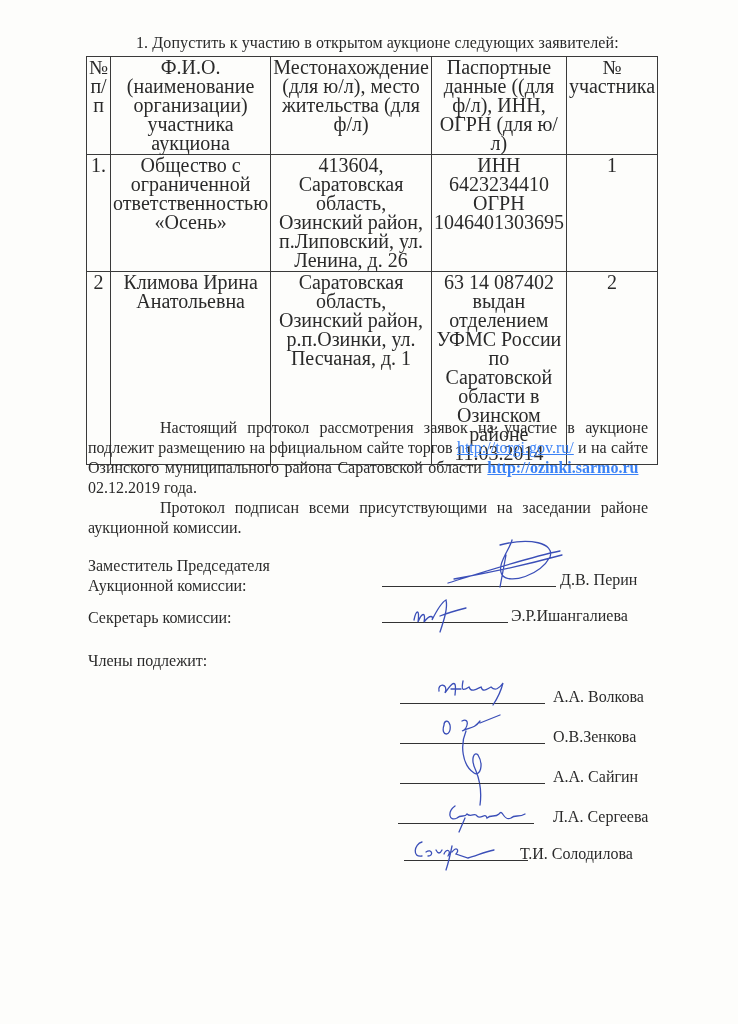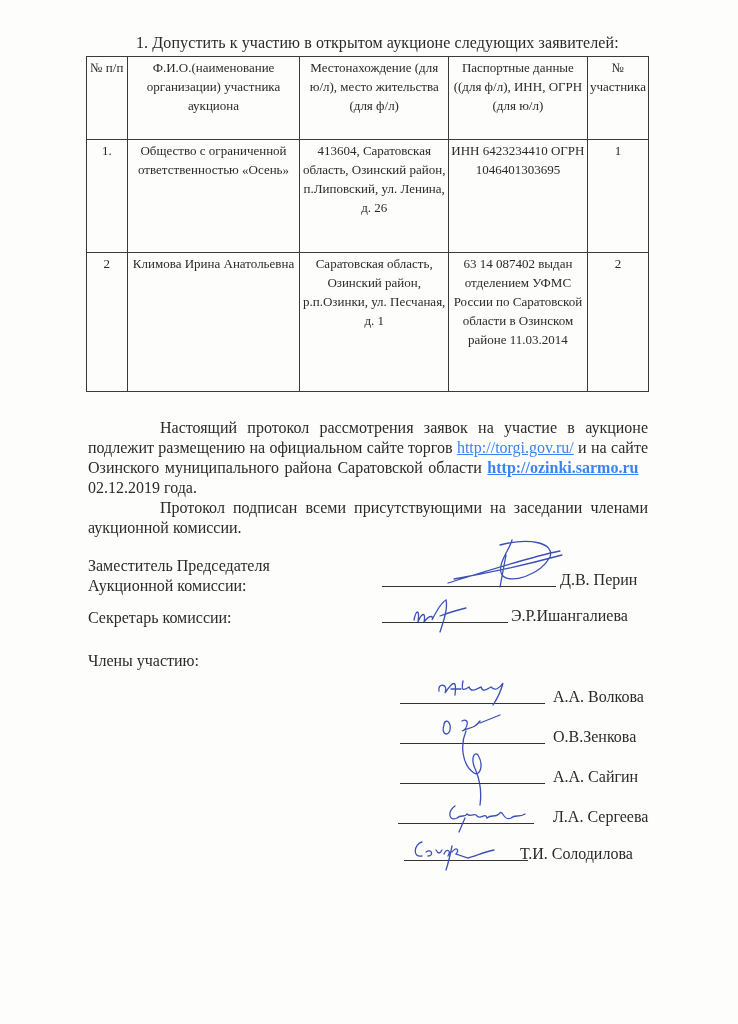--- a/index.html
+++ b/index.html
@@ -1,20 +1,20 @@
 <!DOCTYPE html>
 <html><head>
 <meta charset="utf-8">
 <style>
   html, body { margin:0; padding:0; }
   body { width:738px; height:1024px; background:#fdfdfb; position:relative; overflow:hidden;
          font-family:"Liberation Serif", serif; color:#2a2a2a; }
   .abs { position:absolute; }
   .heading { left:136px; top:34px; font-size:16px; white-space:nowrap; letter-spacing:0.1px; }
-  table.reg { position:absolute; left:86px; top:56px; width:563px; border-collapse:collapse; font-size:13px; line-height:19px; }
+  table.reg { position:absolute; left:86px; top:56px; width:563px; border-collapse:collapse; font-size:20px; line-height:19px; }
   table.reg td, table.reg th { border:1.3px solid #3a3a3a; vertical-align:top; text-align:center; font-weight:normal; padding:1px 2px; }
   table.reg th { height:80px; }
   table.reg tr.r1 td { height:110px; }
   table.reg tr.r2 td { height:136px; }
   .c1 { width:37px; } .c2 { width:172px; } .c3 { width:146px; } .c4 { width:137px; } .c5 { width:50px; }
   .para { left:88px; width:560px; font-size:16px; line-height:20px; text-align:justify; }
   .para .ind { display:inline-block; width:72px; }
   .link { text-decoration:underline; color:#3b82f6; }
   .bold { font-weight:bold; }
   .lbl { font-size:16px; line-height:20px; }
@@ -56,41 +56,41 @@
 
 <div class="abs para" style="top:418px;">
   <span class="ind"></span><span>Настоящий протокол рассмотрения заявок на участие в аукционе подлежит размещению на официальном сайте торгов</span>
   <a class="link">http://torgi.gov.ru/</a>
   <span>и на сайте Озинского муниципального района Саратовской области</span>
   <a class="link bold">http://ozinki.sarmo.ru</a>&nbsp;&nbsp;
   <span>02.12.2019 года.</span>
 </div>
 
 <div class="abs para" style="top:498px;">
-  <span class="ind"></span><span>Протокол подписан всеми присутствующими на заседании членами аукционной комиссии.</span>
+  <span class="ind"></span><span>Протокол подписан всеми присутствующими на заседании районе аукционной комиссии.</span>
 </div>
 
 <div class="abs lbl" style="left:88px; top:556px;">
   <div>Заместитель Председателя</div>
   <div>Аукционной комиссии:</div>
 </div>
 <div class="sigline" style="left:382px; top:586px; width:174px;"></div>
 <svg class="sig" style="left:440px; top:535px;" width="130" height="60">
   <path d="M8 48 C40 38 90 22 120 16 M14 44 C60 36 100 26 122 20 M60 10 C90 2 115 8 110 22 C100 40 70 50 62 40 C56 30 70 14 72 5 M66 20 L60 52"></path>
 </svg>
 <div class="signame" style="left:560px; top:571px;">Д.В. Перин</div>
 
 <div class="abs lbl" style="left:88px; top:608px;">Секретарь комиссии:</div>
 <div class="sigline" style="left:382px; top:622px; width:126px;"></div>
 <svg class="sig" style="left:410px; top:598px;" width="70" height="40">
   <path d="M4 22 C6 12 10 10 8 24 C12 14 16 14 14 24 C20 16 24 18 22 22 C26 14 32 4 36 2 C38 10 34 22 30 34 M30 18 C40 14 48 12 56 10"></path>
 </svg>
 <div class="signame" style="left:511px; top:607px;">Э.Р.Ишангалиева</div>
 
-<div class="abs lbl" style="left:88px; top:651px;">Члены участию:</div>
+<div class="abs lbl" style="left:88px; top:651px;">Члены подлежит:</div>
 
 <div class="sigline" style="left:400px; top:703px; width:145px;"></div>
 <svg class="sig" style="left:435px; top:677px;" width="100" height="30">
   <path d="M4 14 C2 6 14 6 10 16 C18 4 22 2 20 18 M16 12 L26 12 M28 4 C26 14 28 14 34 10 C36 16 42 12 46 10 C48 16 52 12 56 10 C60 14 64 12 68 6 C66 14 62 22 58 28"></path>
 </svg>
 <div class="signame" style="left:553px; top:688px;">А.А. Волкова</div>
 
 <div class="sigline" style="left:400px; top:743px; width:145px;"></div>
 <svg class="sig" style="left:440px; top:715px;" width="110" height="100">
   <path d="M4 10 C0 22 12 22 10 10 C8 4 4 6 4 10 M22 6 C30 2 28 14 22 16 C30 12 34 14 40 6 M26 16 C20 30 22 50 34 58 C40 62 44 50 38 40 C34 36 30 44 36 56 C40 66 42 76 40 90 M40 8 L60 0"></path>

